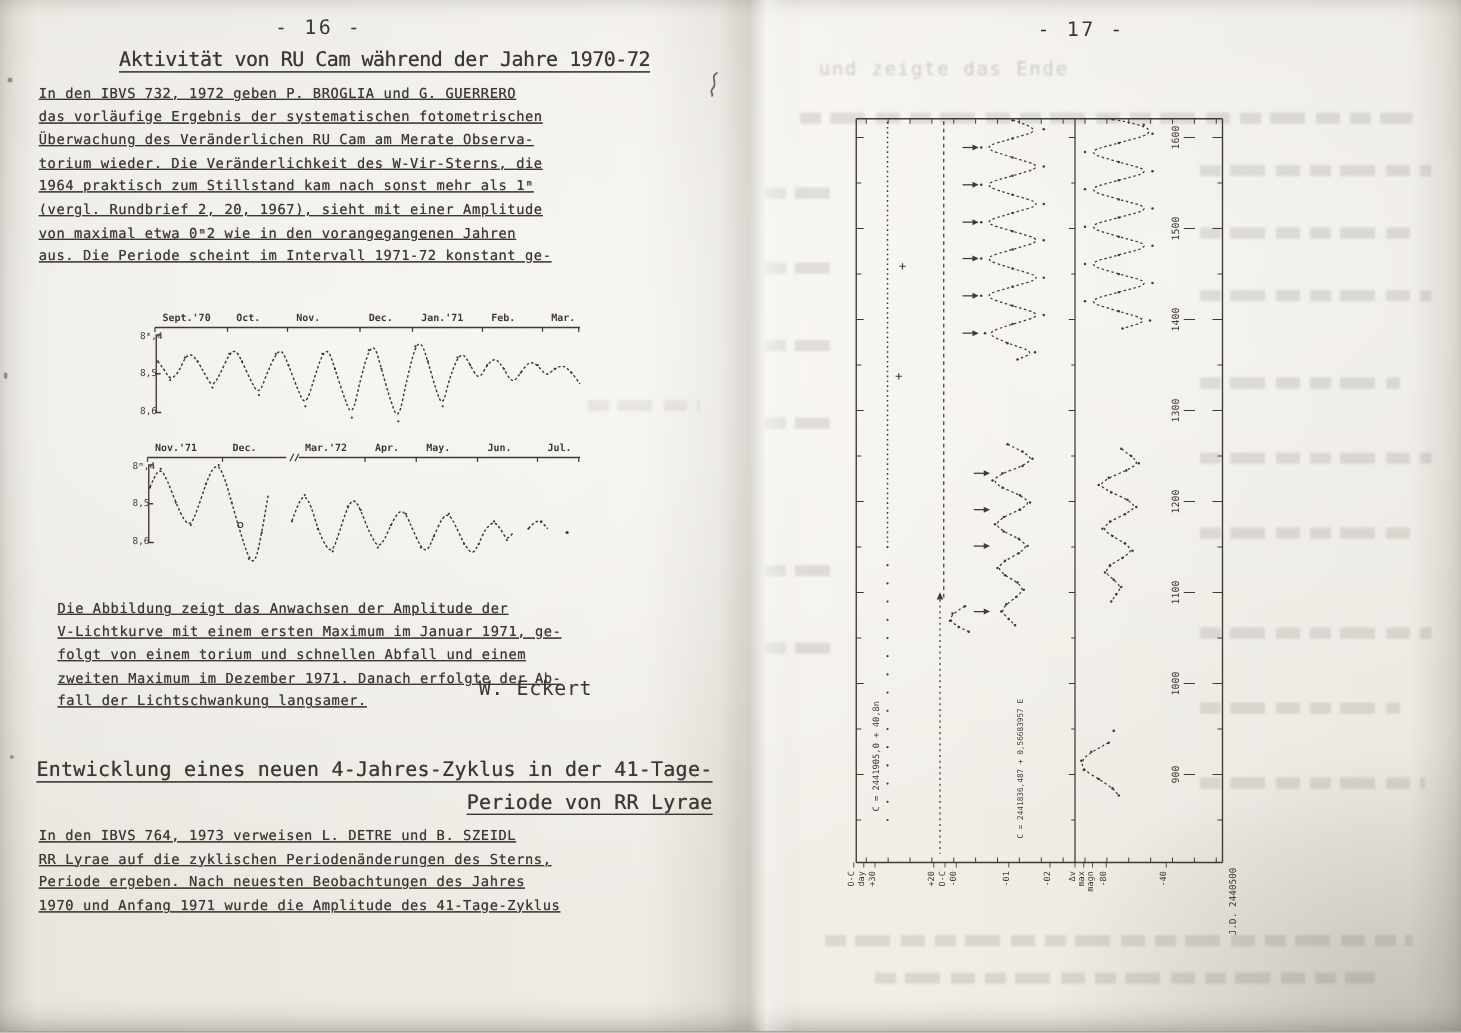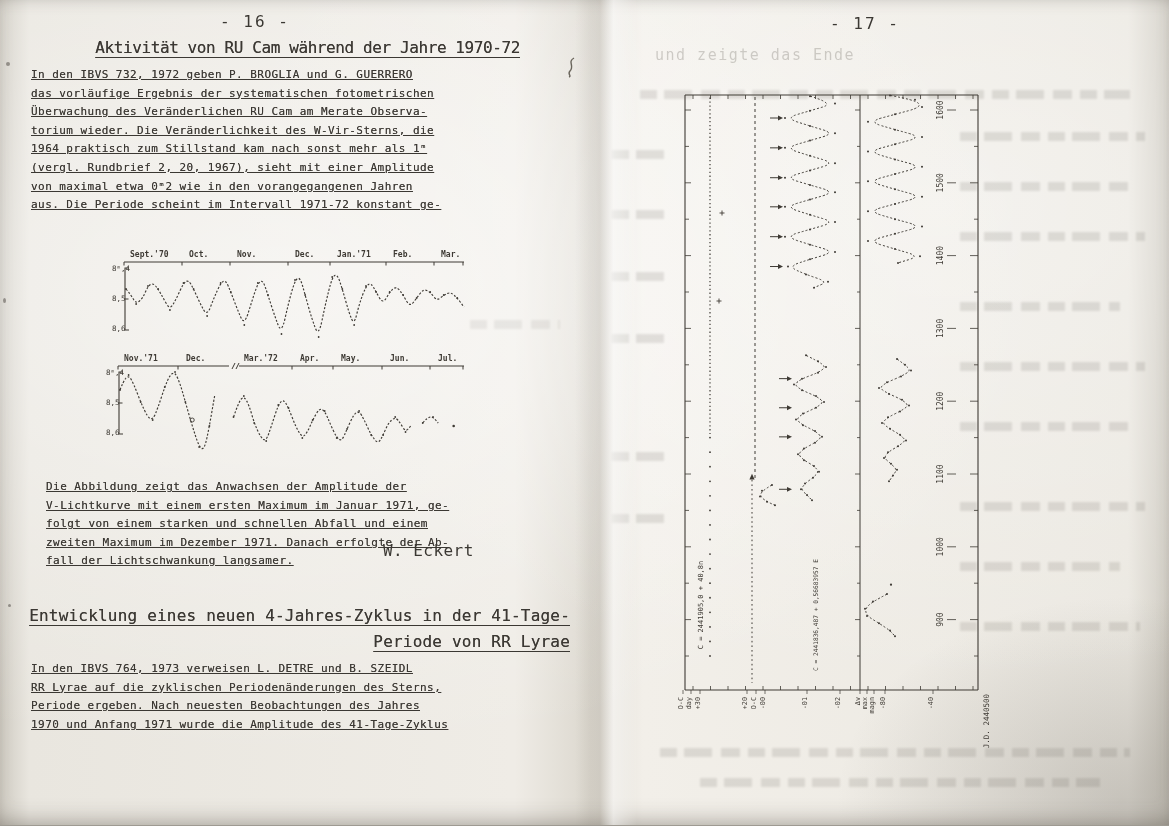--- a/index.html
+++ b/index.html
@@ -159,21 +159,21 @@
         <path d="M316.71999999999997,74.99999999999997 Q321.88,69.00000000000011 324.5,69.0 Q327.04,69.00000000000011 329.6,72.0 L332.2,74.99999999999997" fill="none" stroke="#3e3a34" stroke-width="1.15" stroke-dasharray="2.1,1.7"></path>
         <circle cx="316.71999999999997" cy="74.99999999999997" r="0.9" fill="#3e3a34"></circle>
         <circle cx="327.04" cy="69.00000000000011" r="0.9" fill="#3e3a34"></circle>
         <circle cx="86.24" cy="72.00000000000004" r="2" fill="none" stroke="#3e3a34" stroke-width="0.9"></circle>
         <circle cx="347.68" cy="77.99999999999991" r="1.3" fill="#3e3a34"></circle>
       </svg>
 
     <div class="para" style="left:46px;top:480px;">
         <div>Die Abbildung zeigt das Anwachsen der Amplitude der</div>
         <div>V-Lichtkurve mit einem ersten Maximum im Januar 1971, ge-</div>
-        <div>folgt von einem starken und schnellen Abfall und einem</div>
+        <div>folgt von einem torium und schnellen Abfall und einem</div>
         <div>zweiten Maximum im Dezember 1971. Danach erfolgte der Ab-</div>
         <div>fall der Lichtschwankung langsamer.</div>
       </div>
 
     <div class="sig" style="left:383px;top:541px;">W. Eckert</div>
 
     <div class="h1" style="left:25px;top:606px;width:545px;letter-spacing:.2px;">Entwicklung eines neuen 4-Jahres-Zyklus in der 41-Tage-</div>
     <div class="h1" style="left:25px;top:632px;width:545px;letter-spacing:.2px;">Periode von RR Lyrae</div>
 
     <div class="para" style="left:31px;top:662px;">

